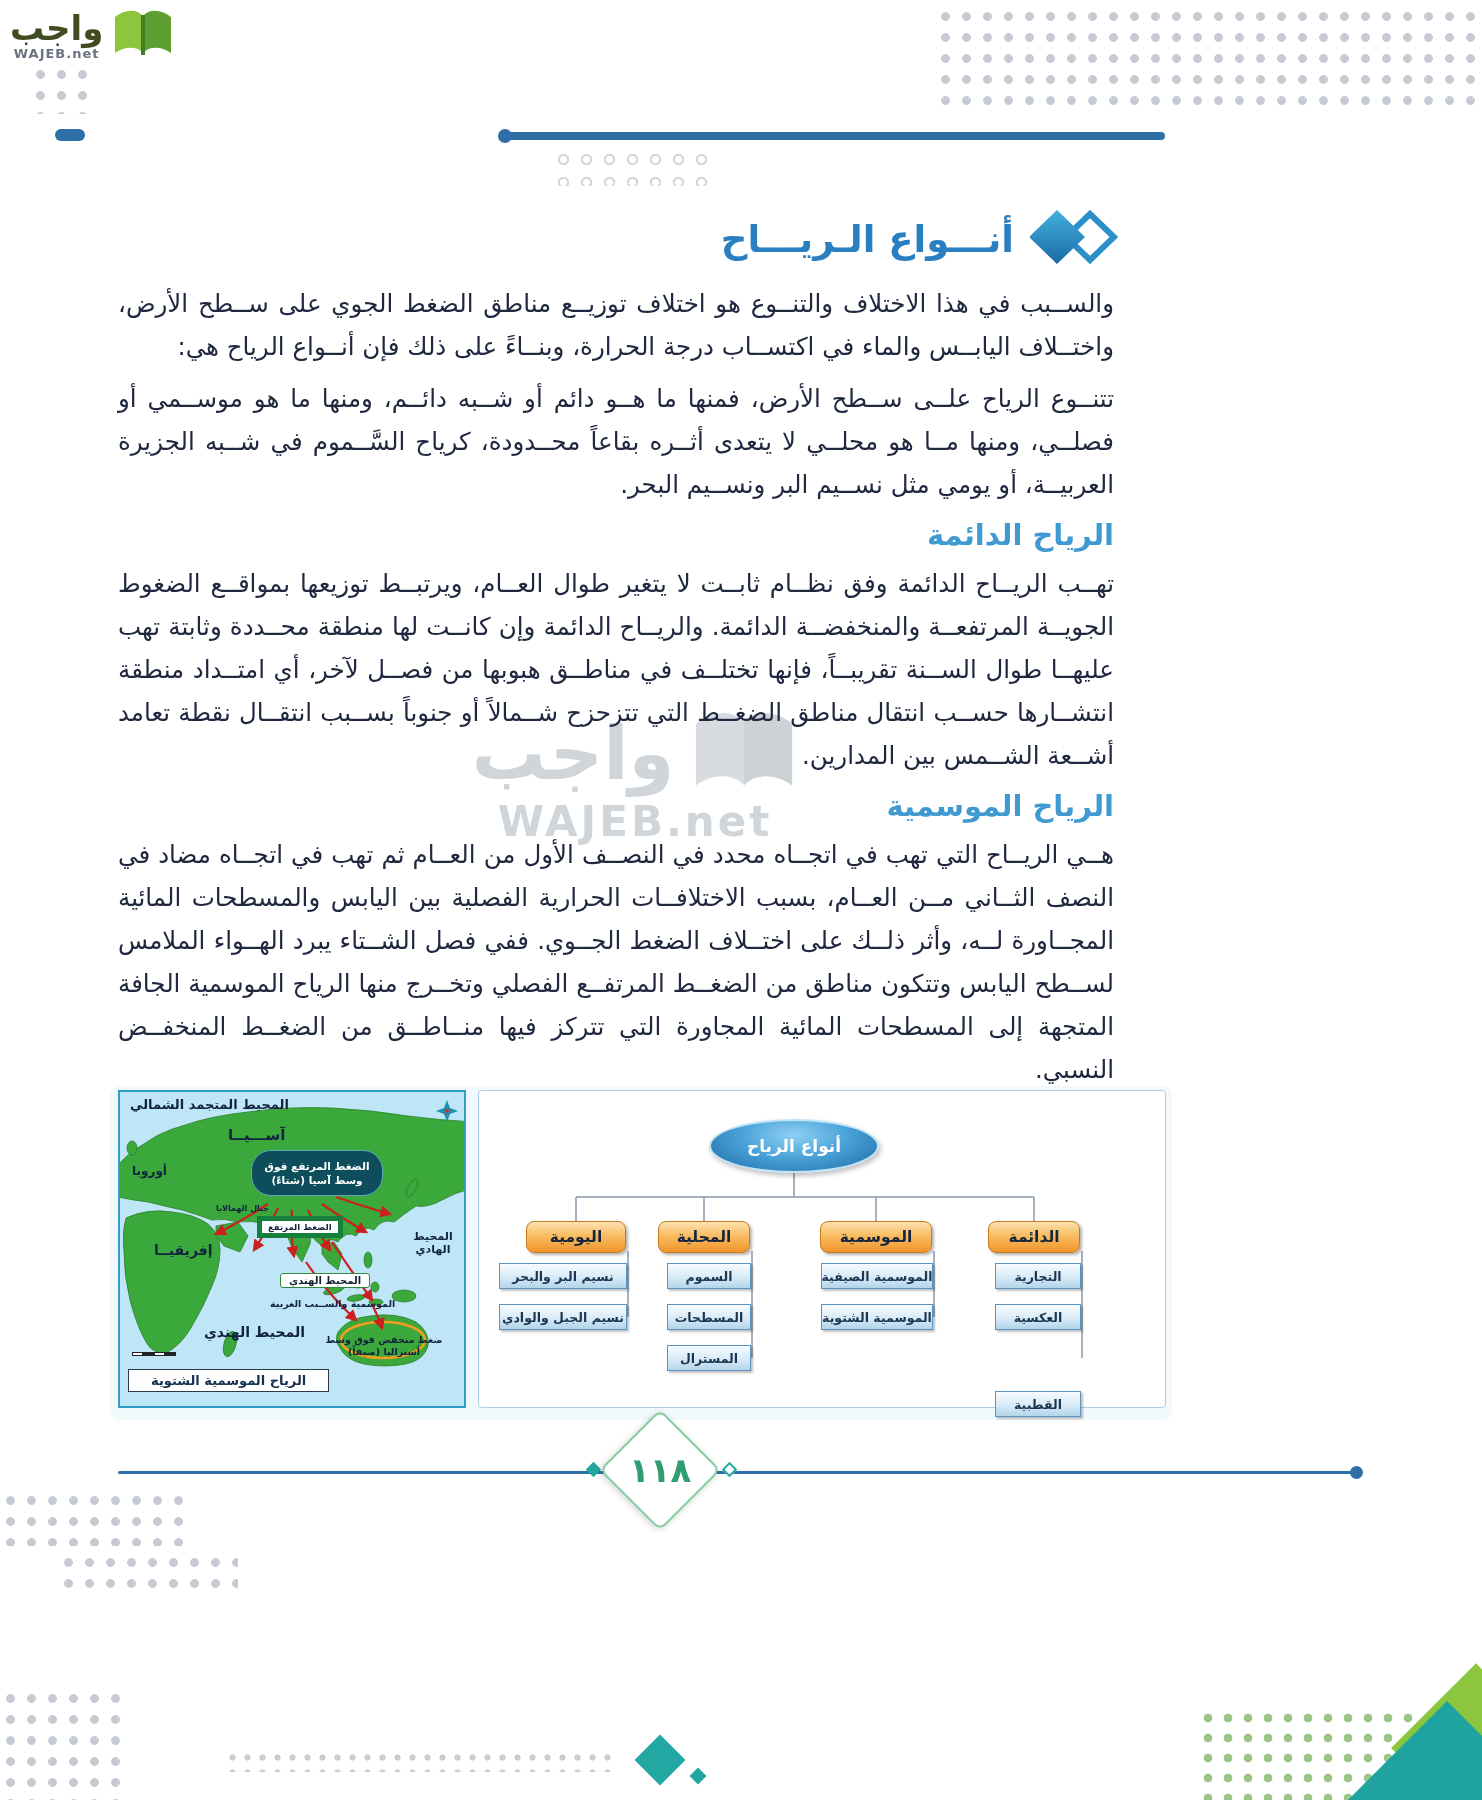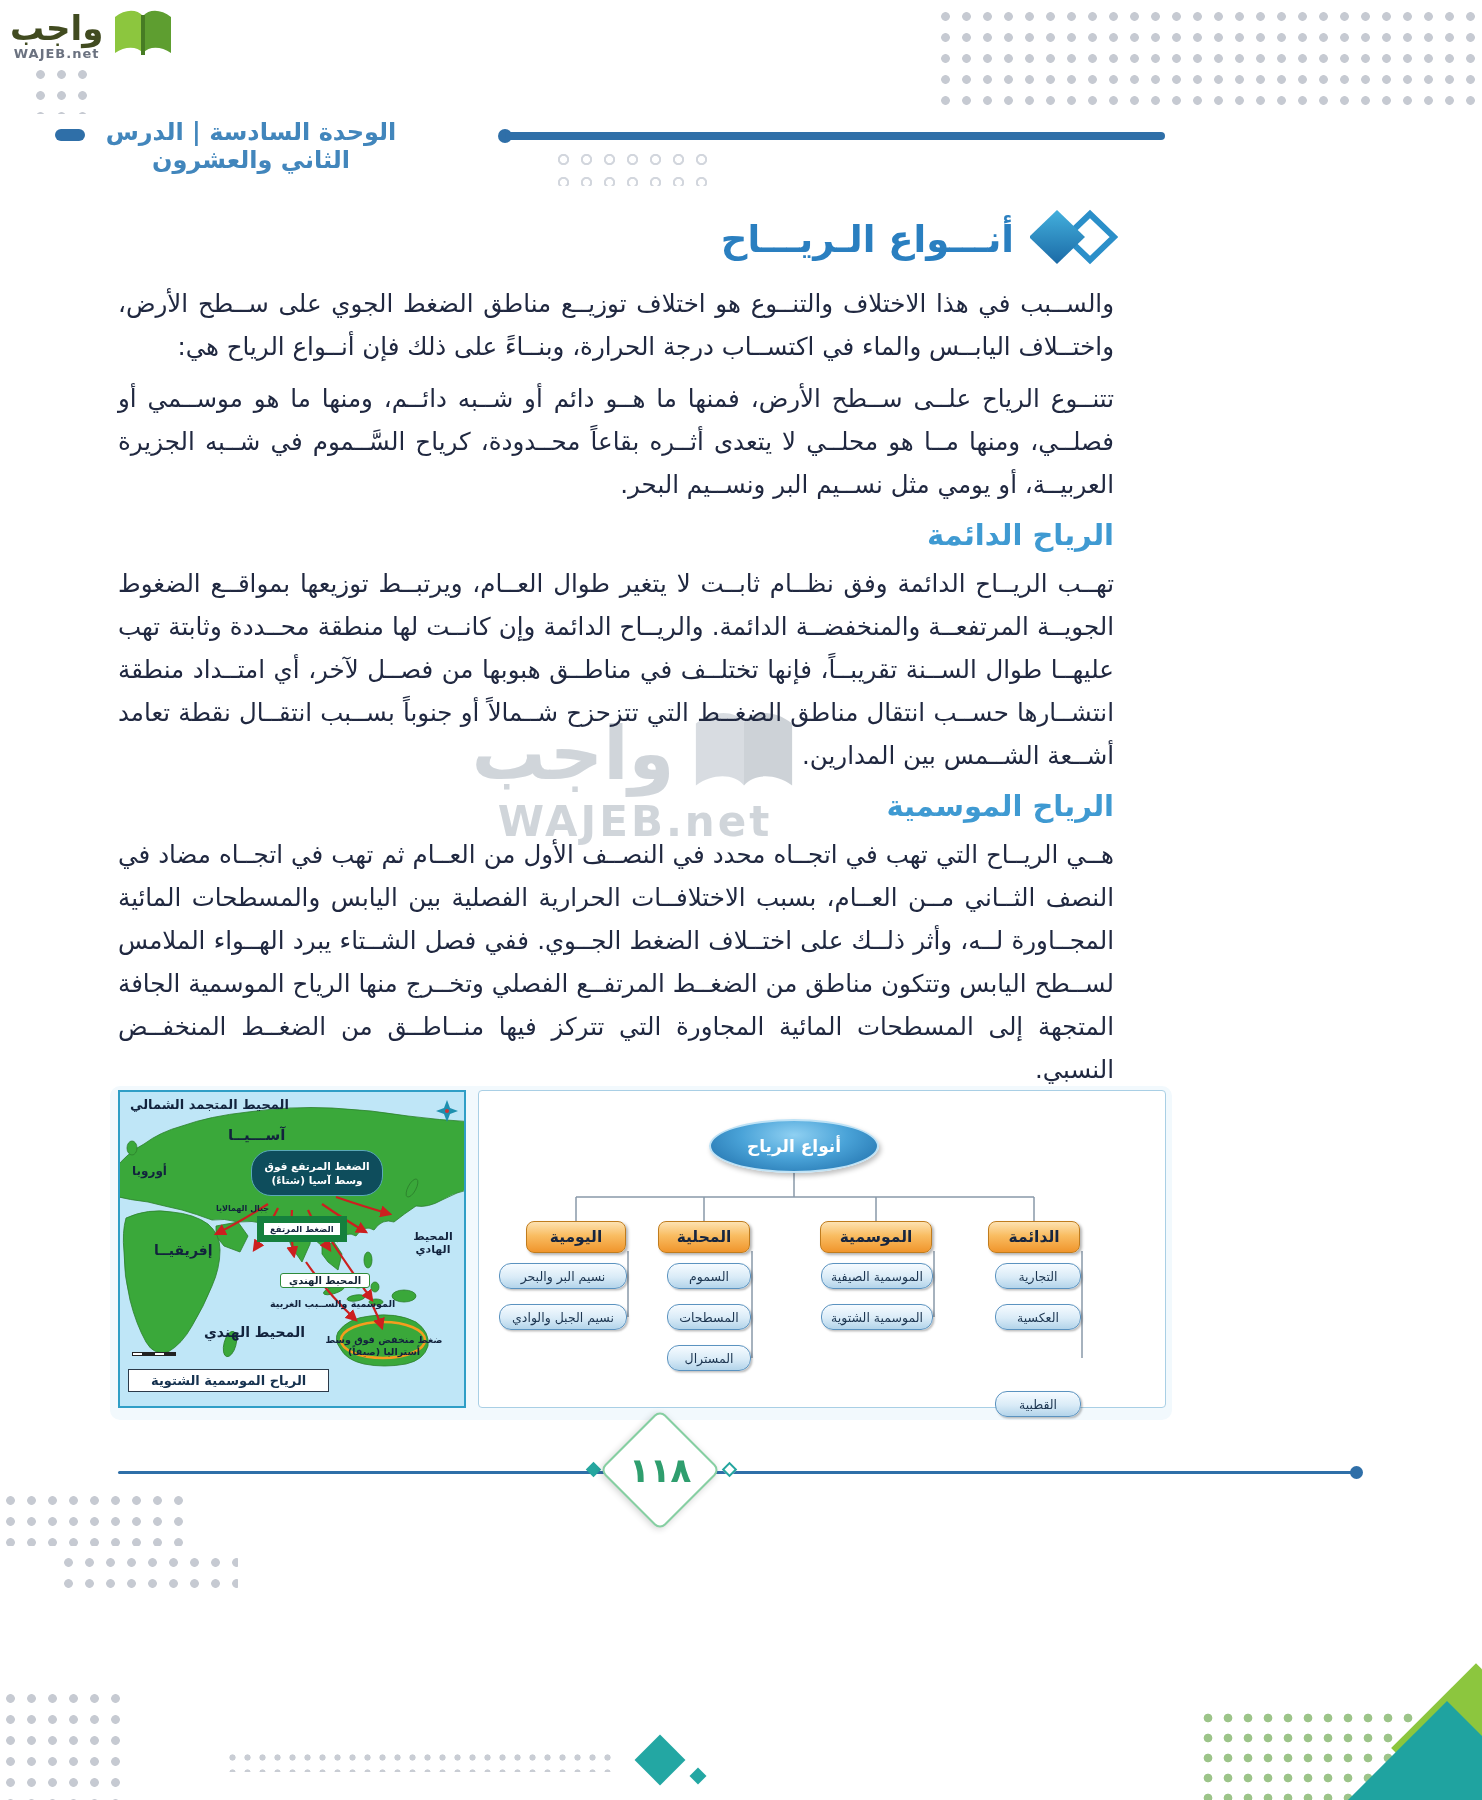--- a/index.html
+++ b/index.html
@@ -38,33 +38,33 @@
   .watermark{position:absolute;left:425px;top:705px;width:420px;z-index:1;opacity:.55;text-align:center;color:#aab3bd;}
   .wm-row{display:flex;align-items:center;justify-content:center;gap:14px;}
   .wm-ar{font-size:74px;font-weight:bold;line-height:90px;}
   .wm-en{font-size:42px;font-weight:bold;letter-spacing:3px;margin-top:-4px;}
 
   
   .figure-bg{position:absolute;left:110px;top:1086px;width:1062px;height:334px;background:#f2f9fd;border-radius:10px;z-index:1;}
   .map-panel{position:absolute;left:118px;top:1090px;width:348px;height:318px;background:#bfe6f7;border:2px solid #2f9ec6;z-index:2;overflow:hidden;}
   .map-label{position:absolute;color:#12233d;font-weight:bold;z-index:3;}
   .hp-box{position:absolute;left:131px;top:58px;width:132px;height:46px;background:#0e4d5c;border:1.5px solid #5aa9b8;border-radius:20px;color:#fff;font-size:10.5px;font-weight:bold;display:flex;align-items:center;justify-content:center;text-align:center;line-height:14px;z-index:3;padding:0 6px;}
-  .hp-small{position:absolute;left:137px;top:124px;background:#fff;border:7px solid #15803d;color:#15253f;font-size:8.5px;font-weight:bold;padding:1px 6px;z-index:3;white-space:nowrap;}
+  .hp-small{position:absolute;left:137px;top:124px;background:#fff;border:5px solid #15803d;color:#15253f;font-size:8.5px;font-weight:bold;padding:1px 6px;z-index:3;white-space:nowrap;}
   .io-box{position:absolute;left:160px;top:181px;background:#fff;border:1.5px solid #2e8b3a;border-radius:3px;color:#123;font-size:10px;font-weight:bold;padding:1px 8px;z-index:3;white-space:nowrap;}
   .map-caption{position:absolute;left:8px;top:277px;background:#fff;border:1.5px solid #2b3a4a;padding:3px 22px;font-size:13px;font-weight:bold;color:#16324f;z-index:4;white-space:nowrap;}
   .scalebar{position:absolute;left:12px;top:260px;display:flex;z-index:3;}
   .scalebar span{width:11px;height:4px;border:1px solid #222;}
   .sb-b{background:#222;} .sb-w{background:#fff;}
   .compass{position:absolute;left:316px;top:8px;z-index:3;}
 
   .chart-panel{position:absolute;left:478px;top:1090px;width:688px;height:318px;background:#fff;border:1px solid #a9cfe5;border-radius:4px;z-index:2;}
   .connectors{position:absolute;left:0;top:0;z-index:1;}
   .root-oval{position:absolute;left:230px;top:28px;width:170px;height:54px;border-radius:50%;background:radial-gradient(ellipse at 50% 28%,#8fd0f2 0%,#4aa3d8 45%,#1b6aa6 100%);border:2px solid #bfe2f5;box-shadow:2px 3px 5px rgba(0,0,0,.25);color:#fff;font-size:17px;font-weight:bold;display:flex;align-items:center;justify-content:center;z-index:2;}
   .cat-box{position:absolute;top:130px;height:32px;background:linear-gradient(180deg,#fde2b2 0%,#f9bd62 45%,#f0952c 100%);border:1px solid #c07c1d;border-radius:8px;box-shadow:2px 2px 3px rgba(0,0,0,.3);color:#17263f;font-size:15.5px;font-weight:bold;display:flex;align-items:center;justify-content:center;z-index:2;}
-  .item-box{position:absolute;height:26px;background:linear-gradient(180deg,#f6fbff 0%,#d9ebf7 55%,#b3d4ea 100%);border:1px solid #5b93c0;border-radius:12px;box-shadow:1.5px 1.5px 2px rgba(0,0,0,.25);color:#1c3550;font-size:12.5px;font-weight:normal;display:flex;align-items:center;justify-content:center;z-index:2;white-space:nowrap;}
+  .item-box{position:absolute;height:26px;background:linear-gradient(180deg,#f6fbff 0%,#d9ebf7 55%,#b3d4ea 100%);border:1px solid #5b93c0;border-radius:0;box-shadow:1.5px 1.5px 2px rgba(0,0,0,.25);color:#1c3550;font-size:12.5px;font-weight:bold;display:flex;align-items:center;justify-content:center;z-index:2;white-space:nowrap;}
 
   
   .ftr-line{position:absolute;left:118px;top:1471px;width:1240px;height:3px;background:#2f6fa8;border-radius:2px;z-index:2;}
   .ftr-line-cap{position:absolute;left:1350px;top:1466px;width:13px;height:13px;border-radius:50%;background:#2f6fa8;z-index:2;}
   .page-num-diamond{position:absolute;left:617px;top:1427px;width:86px;height:86px;background:#fff;border:2px solid #86cfa2;border-radius:8px;transform:rotate(45deg);box-shadow:0 2px 7px rgba(0,0,0,.18);z-index:3;display:flex;align-items:center;justify-content:center;}
   .page-num{transform:rotate(-45deg);color:#2f9e6e;font-size:34px;font-weight:bold;}
 </style>
 </head>
 <body>
 
@@ -91,21 +91,20 @@
     <span>
       <svg width="64" height="54" viewBox="0 0 64 52">
         <path d="M4 10 C14 2 26 2 32 9 L32 46 C26 39 14 39 4 46 Z" fill="#8cc63e"></path>
         <path d="M60 10 C50 2 38 2 32 9 L32 46 C38 39 50 39 60 46 Z" fill="#5e9e30"></path>
         <path d="M30 8 L34 8 L34 48 L30 48 Z" fill="#477c24"></path>
       </svg>
     </span>
   </div>
 
   <div class="hdr-cap"></div>
-  <div class="hdr-text">الوحدة السادسة | الدرس الثاني والعشرون</div>
   <div class="hdr-line-cap"></div>
   <div class="hdr-line"></div>
 
   <div class="title-row">
     <span>
       <svg width="88" height="62" viewBox="0 0 88 62">
         <defs>
           <linearGradient id="dg" x1="0" y1="0" x2="0" y2="1">
             <stop offset="0" stop-color="#43b0dd"></stop>
               <stop offset="1" stop-color="#1b6aa6"></stop>

